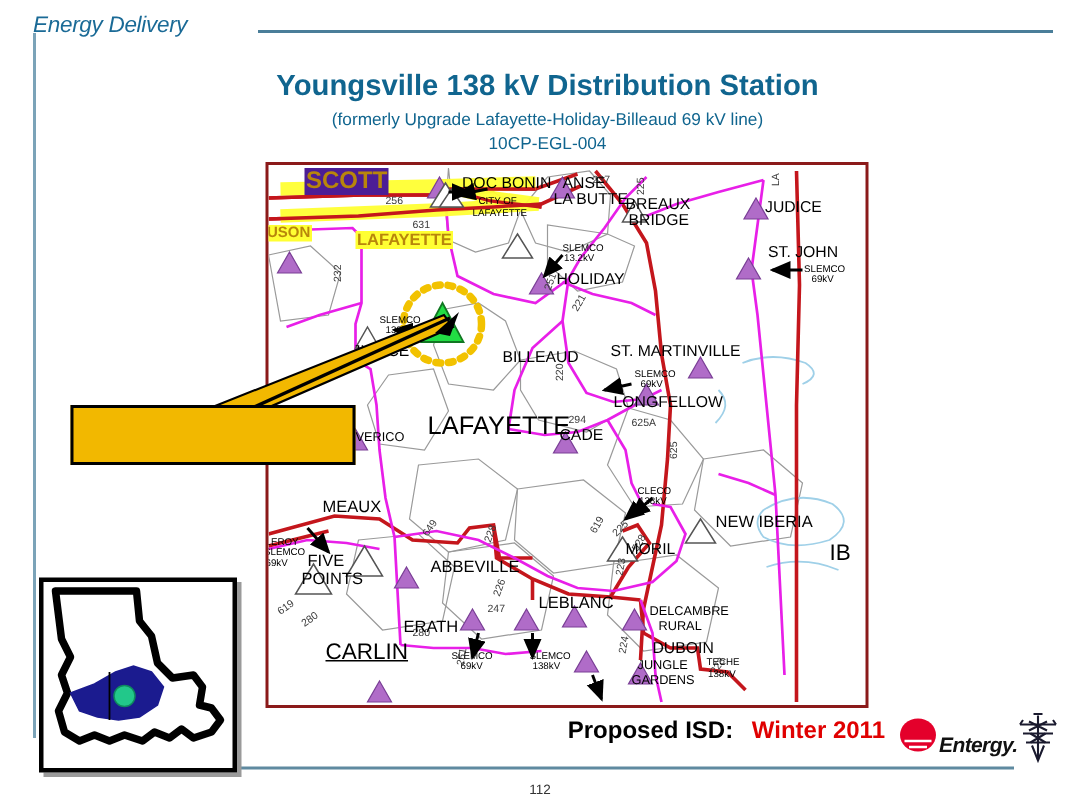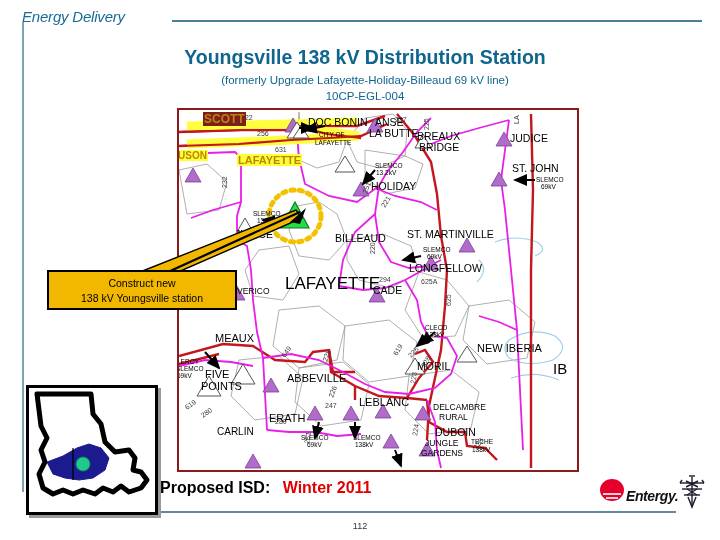--- a/index.html
+++ b/index.html
@@ -70,21 +70,21 @@
   .inset {
     position:absolute; left:26px; top:385px; width:132px; height:130px;
     background:#fff; border:3px solid #000;
     box-shadow:3px 3px 0 #9a9a9a;
     z-index:30;
   }
 
   
   .isd {
     position:absolute; left:160px; top:479px; width:430px;
-    text-align:left; font-size:16px; font-weight:bold; color:#000;
+    text-align:right; font-size:16px; font-weight:bold; color:#000;
     white-space:nowrap;
   }
   .isd .red { color:#E00000; }
   .foot-rule {
     position:absolute; left:113px; top:511px; width:563px; height:2px;
     background:#5f8aa0;
   }
   .pagenum {
     position:absolute; left:330px; top:521px; width:60px;
     text-align:center; font-size:9px; color:#333;
@@ -260,21 +260,21 @@
       <text x="298" y="340" transform="rotate(-55 298,340)">223</text>
       <text x="130" y="334" transform="rotate(-80 130,334)">251</text>
       <text x="238" y="326" transform="rotate(-80 238,326)">224</text>
       <text x="106" y="248" transform="rotate(-55 106,248)">649</text>
       <text x="188" y="84" transform="rotate(-70 188,84)">251</text>
       <text x="340" y="14" transform="rotate(-90 340,14)">LA</text>
     </g>
   </svg>
 
   <div style="position:absolute;left:0;top:0;width:100%;height:100%;pointer-events:none;">
-    <span style="position:absolute;left:24px;top:2px;background:#7f1d1d;color:#B8860B;font-size:12px;font-weight:bold;padding:0 1px;">SCOTT</span>
+    <span style="position:absolute;left:24px;top:2px;background:#4c1d95;color:#B8860B;font-size:16px;font-weight:bold;padding:0 1px;">SCOTT</span>
     <span style="position:absolute;left:-2px;top:40px;background:#FFFF33;color:#B8860B;font-size:10px;font-weight:bold;padding:0 1px;">USON</span>
     <span style="position:absolute;left:58px;top:44px;background:#FFFF33;color:#B8860B;font-size:11px;font-weight:bold;padding:0 1px;">LAFAYETTE</span>
 
     <span style="position:absolute;left:118px;top:6px;font-size:10.5px;color:#000;padding-left:11px;">DOC BONIN</span>
     <span style="position:absolute;left:140px;top:21px;font-size:6.5px;color:#000;">CITY OF</span>
     <span style="position:absolute;left:136px;top:29px;font-size:6.5px;color:#000;">LAFAYETTE</span>
     <span style="position:absolute;left:196px;top:6px;font-size:10.5px;color:#000;">ANSE</span>
     <span style="position:absolute;left:190px;top:17px;font-size:10.5px;color:#000;">LA BUTTE</span>
     <span style="position:absolute;left:238px;top:20px;font-size:10.5px;color:#000;">BREAUX</span>
     <span style="position:absolute;left:240px;top:31px;font-size:10.5px;color:#000;">BRIDGE</span>
@@ -313,34 +313,32 @@
     <span style="position:absolute;left:128px;top:331px;font-size:6.5px;color:#000;">69kV</span>
     <span style="position:absolute;left:174px;top:324px;font-size:6.5px;color:#000;">SLEMCO</span>
     <span style="position:absolute;left:176px;top:331px;font-size:6.5px;color:#000;">138kV</span>
     <span style="position:absolute;left:254px;top:292px;font-size:8.5px;color:#000;">DELCAMBRE</span>
     <span style="position:absolute;left:260px;top:302px;font-size:8.5px;color:#000;">RURAL</span>
     <span style="position:absolute;left:256px;top:316px;font-size:10.5px;color:#000;">DUBOIN</span>
     <span style="position:absolute;left:246px;top:328px;font-size:8.5px;color:#000;">JUNGLE</span>
     <span style="position:absolute;left:242px;top:338px;font-size:8.5px;color:#000;">GARDENS</span>
     <span style="position:absolute;left:292px;top:328px;font-size:6.5px;color:#000;">TECHE</span>
     <span style="position:absolute;left:293px;top:336px;font-size:6.5px;color:#000;">138kV</span>
-    <span style="position:absolute;left:38px;top:316px;font-size:10px;color:#000;">CARLIN</span>
+    <span style="position:absolute;left:38px;top:316px;font-size:15px;color:#000;text-decoration:underline;">CARLIN</span>
     <span style="position:absolute;left:374px;top:250px;font-size:15px;color:#000;">IB</span>
   </div>
 </div>
 
 <svg class="leader" xmlns="http://www.w3.org/2000/svg">
   <polygon points="140,172 296,110 302,118 146,186" fill="#F2B800" stroke="#000" stroke-width="1.4"></polygon>
   <path d="M146,182 L300,112" stroke="#000" stroke-width="2.2" fill="none"></path>
   <path d="M290,122 L306,108 L300,124 Z" fill="#000"></path>
 </svg>
 
 <div class="callout">
-  <div class="l l1">Construct new</div>
-  <div class="l l2">138 kV Youngsville station</div>
 </div>
 
 <div class="inset">
   <svg width="126" height="124" viewBox="0 0 126 124" xmlns="http://www.w3.org/2000/svg">
 
     <path d="M8,6 L62,6 L64,26 L72,36 L76,54 L86,64 L100,62 L106,70 L104,82
              L112,84 L118,92 L112,100 L100,104 L92,98 L84,104 L74,100 L66,106
              L54,102 L44,106 L34,102 L24,106 L14,100 L10,86 L16,74 L12,62
              L18,50 L12,38 L10,22 Z" fill="#ffffff" stroke="#000" stroke-width="5" stroke-linejoin="round"></path>
 

